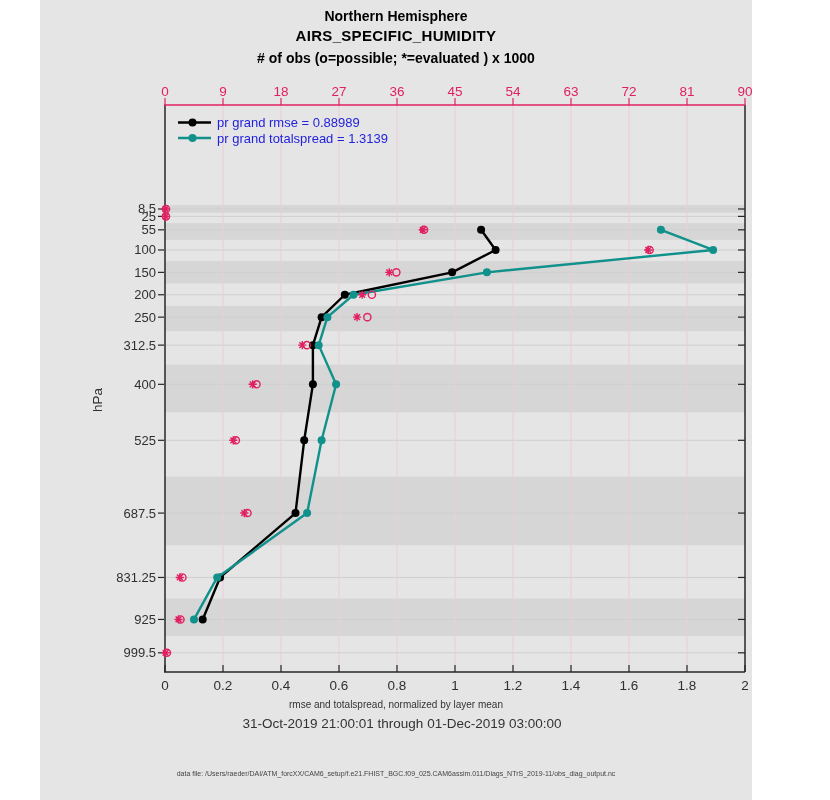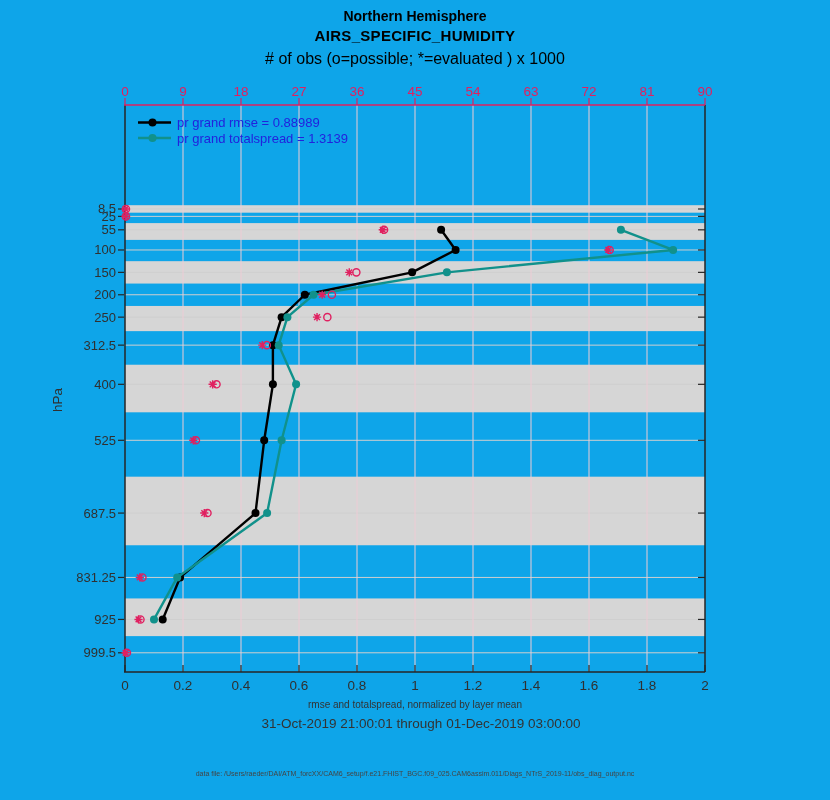--- a/index.html
+++ b/index.html
@@ -1,21 +1,21 @@
 <!DOCTYPE html>
 <html><head>
 <meta charset="utf-8">
 <style>
   html,body{margin:0;padding:0;background:#fff;}
-  .figure{position:relative;width:830px;height:800px;background:#0ea5e9;overflow:hidden;
-          font-family:"Liberation Sans",sans-serif;}
+  .figure{position:relative;width:712px;height:800px;background:#e5e5e5;overflow:hidden;
+          font-family:"Liberation Sans",sans-serif;margin-left:40px;}
   .ctext{position:absolute;left:0;right:0;text-align:center;color:#000;}
   .title1{top:8px;font-size:14px;font-weight:bold;}
   .title2{top:27px;font-size:15px;font-weight:bold;letter-spacing:0.3px;}
-  .obslabel{top:50px;font-size:16px;font-weight:400;}
+  .obslabel{top:50px;font-size:14px;font-weight:700;}
   .xlabel{top:699px;font-size:10px;color:#333;}
   .dateline{top:716px;font-size:13.5px;color:#333;padding-left:12px;}
   .datafile{top:770px;font-size:7px;color:#444;}
   svg{position:absolute;left:0;top:0;}
   svg text{font-family:"Liberation Sans",sans-serif;}
 </style>
 </head>
 <body>
 
 <div class="figure">

